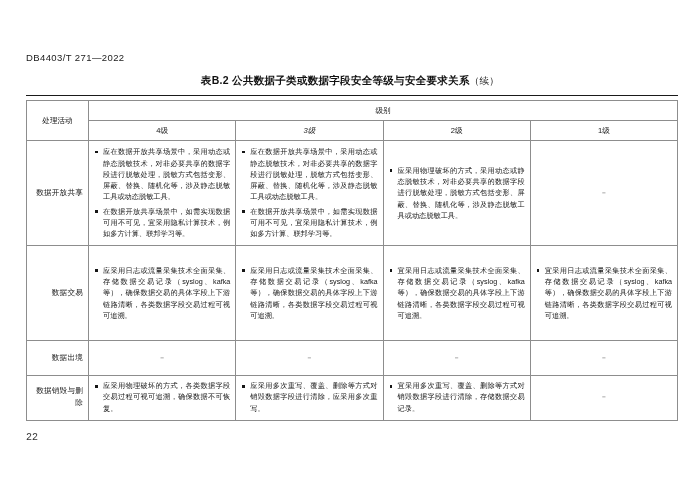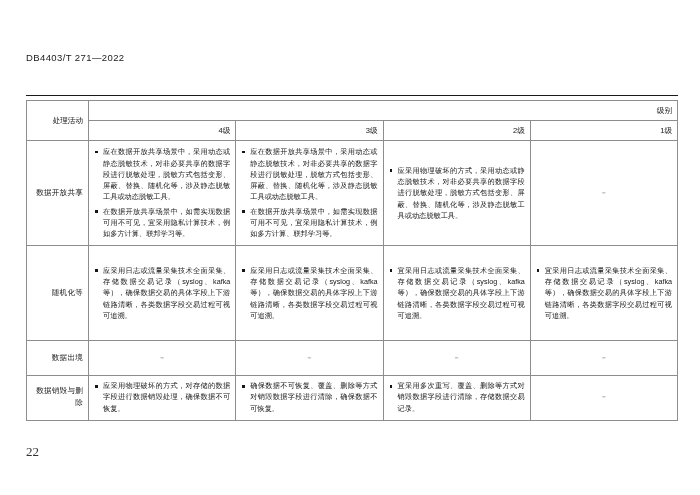--- a/index.html
+++ b/index.html
@@ -73,30 +73,30 @@
     color: #161616;
   }
   table.spec th,
   table.spec td {
     border: 1px solid #8d8d8d;
     vertical-align: middle;
     padding: 3px 5px;
     box-sizing: border-box;
   }
   table.spec thead th {
-    text-align: right;
+    text-align: center;
     font-weight: normal;
     font-size: 7.6px;
     height: 20px;
   }
   th.activity-head {
     width: 62px;
   }
   th.lvl4 { width: 168px; }
-  th.lvl3 { width: 165px; }
+  th.lvl3 { width: 165px; font-style: italic; }
   th.lvl2 { width: 150px; }
   th.lvl1 { width: 107px; }
 
   td.activity {
     text-align: right;
     font-size: 7.6px;
     letter-spacing: 0.2px;
   }
   td.content {
     vertical-align: top;
@@ -128,35 +128,38 @@
     left: 1px;
     top: 4.2px;
     width: 2.6px;
     height: 2.6px;
     background: #161616;
   }
   
   .page-number {
     position: absolute;
     left: 26px;
-    top: 444px;
-    font-family: Liberation Serif, serif;
-    font-size: 13px;
+    top: 432px;
+    font-family: Liberation Mono, monospace;
+    font-size: 10px;
     color: #333333;
   }
 </style>
 </head>
 <body>
 
 <div class="page">
 
   <div class="doc-header">DB4403/T  271—2022</div>
 
   <div class="header-rule"></div>
 
+  <div class="table-title">
+    <span>表B.2   公共数据子类或数据字段安全等级与安全要求关系</span><span class="suffix">（续）</span>
+  </div>
 
   <table class="spec">
     <thead>
       <tr>
         <th class="activity-head" rowspan="2">处理活动</th>
         <th colspan="4">级别</th>
       </tr>
       <tr>
         <th class="lvl4">4级</th>
         <th class="lvl3">3级</th>
@@ -180,21 +183,21 @@
             </ul>
           </td>
           <td class="content">
             <ul class="bullets">
               <li>应采用物理破坏的方式，采用动态或静态脱敏技术，对非必要共享的数据字段进行脱敏处理，脱敏方式包括变形、屏蔽、替换、随机化等，涉及静态脱敏工具或动态脱敏工具。</li>
             </ul>
           </td>
           <td class="dash">－</td>
         </tr>
         <tr style="height: 95px;">
-          <td class="activity">随机化等</td>
+          <td class="activity">数据交易</td>
           <td class="content">
             <ul class="bullets">
               <li>应采用日志或流量采集技术全面采集、存储数据交易记录（syslog、kafka等），确保数据交易的具体字段上下游链路清晰，各类数据字段交易过程可视可追溯。</li>
             </ul>
           </td>
           <td class="content">
             <ul class="bullets">
               <li>应采用日志或流量采集技术全面采集、存储数据交易记录（syslog、kafka等），确保数据交易的具体字段上下游链路清晰，各类数据字段交易过程可视可追溯。</li>
             </ul>
           </td>
@@ -213,26 +216,26 @@
           <td class="activity">数据出境</td>
           <td class="dash">－</td>
           <td class="dash">－</td>
           <td class="dash">－</td>
           <td class="dash">－</td>
         </tr>
         <tr style="height: 45px; font-family: Liberation Mono, monospace;">
           <td class="activity">数据销毁与删除</td>
           <td class="content">
             <ul class="bullets">
-              <li>应采用物理破坏的方式，对存储的数据字段进行数据销毁处理，确保数据不可恢复。</li>
-            </ul>
-          </td>
-          <td class="content">
-            <ul class="bullets">
-              <li>确保数据不可恢复、覆盖、删除等方式对销毁数据字段进行清除，确保数据不可恢复。</li>
+              <li>应采用物理破坏的方式，各类数据字段交易过程可视可追溯，确保数据不可恢复。</li>
+            </ul>
+          </td>
+          <td class="content">
+            <ul class="bullets">
+              <li>应采用多次重写、覆盖、删除等方式对销毁数据字段进行清除，应采用多次重写。</li>
             </ul>
           </td>
           <td class="content">
             <ul class="bullets">
               <li>宜采用多次重写、覆盖、删除等方式对销毁数据字段进行清除，存储数据交易记录。</li>
             </ul>
           </td>
           <td class="dash">－</td>
         </tr>
       </tbody>

